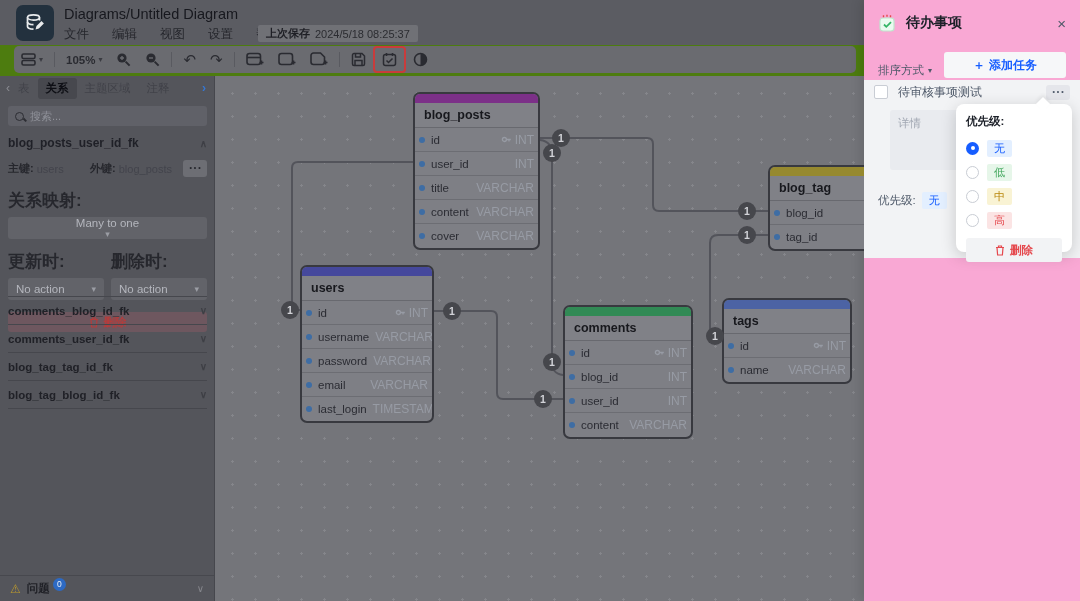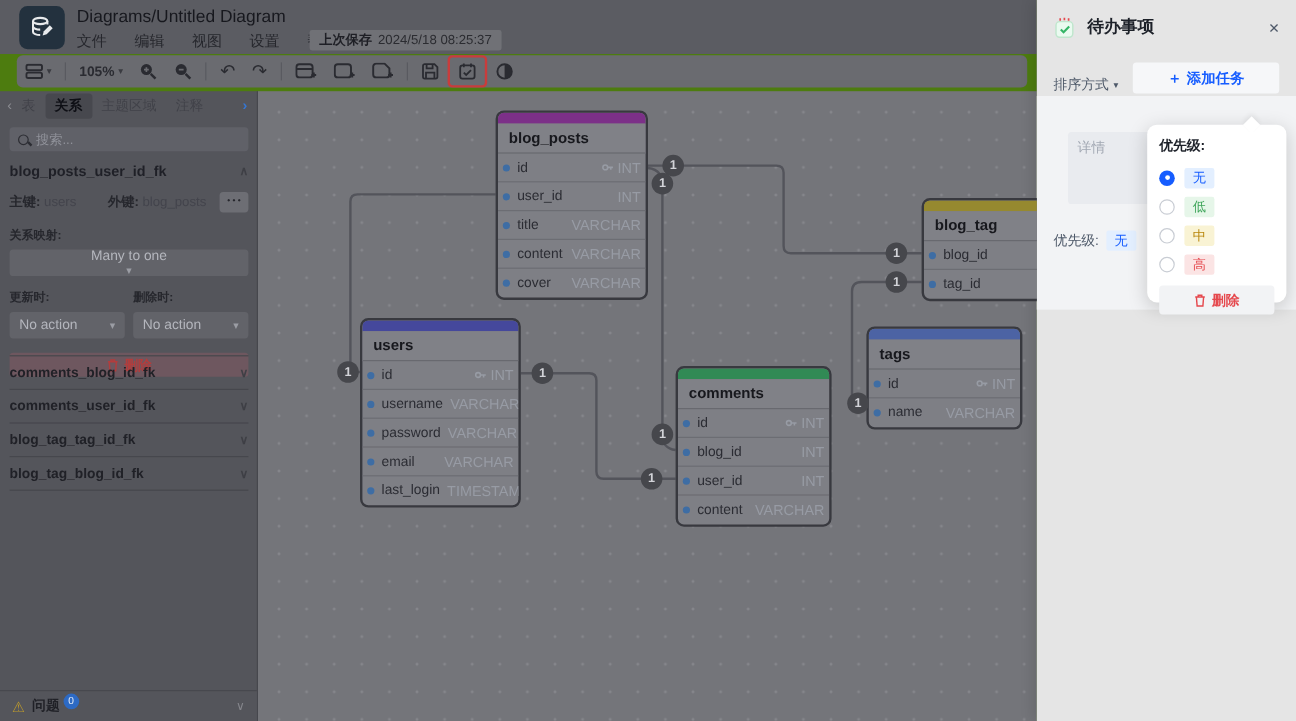--- a/index.html
+++ b/index.html
@@ -46,21 +46,21 @@
   .mag { width:9px; height:9px; border:1.5px solid #2c2d33; border-radius:50%; position:relative; }
   .mag:after { content:""; position:absolute; width:4px; height:1.5px; background:#2c2d33;
     transform:rotate(45deg); right:-4px; bottom:-1px; }
 
   .acc { position:absolute; left:8px; width:199px; }
   .acc-h { display:flex; align-items:center; justify-content:space-between; height:22px;
     font-size:12px; font-weight:bold; color:#1f2027; cursor:pointer; }
   .chev { color:#3e3f45; font-size:10px; }
   .kv { display:flex; align-items:center; font-size:11px; color:#43444c; }
   .kv b { color:#26272d; }
-  .lbl { font-size:10px; font-weight:bold; color:#26272d; }
+  .lbl { font-size:17px; font-weight:bold; color:#26272d; }
   .sel { height:22px; background:#626369; border-radius:3px; display:flex; align-items:center;
     justify-content:space-between; padding:0 8px; font-size:11.5px; color:#b4b6bd; cursor:pointer; }
   .sel .caret { color:#9b9da4; font-size:9px; }
   #more-rel { width:24px; height:17px; background:#6d6e74; border-radius:3px; color:#26272d;
     font-weight:bold; font-size:10px; line-height:13px; text-align:center; cursor:pointer; }
   #rel-del { height:20px; background:#6e575f; border-radius:3px; display:flex; align-items:center;
     justify-content:center; gap:5px; color:#b23d3d; font-size:11.5px; font-weight:bold; cursor:pointer; }
   .citem { position:absolute; left:8px; width:199px; height:28px; display:flex; align-items:center;
     justify-content:space-between; border-bottom:1px solid #46474d; font-size:11.5px; font-weight:bold;
     color:#202127; cursor:pointer; }
@@ -85,21 +85,21 @@
     font-weight:bold; color:#17181d; background:#808187; border-bottom:1px solid #68696f; }
   .frow { height:24px; display:flex; align-items:center; padding:0 4px; gap:6px;
     border-bottom:1px solid #6c6d73; font-size:11.5px; color:#2b2c33; }
   .frow:last-child { border-bottom:none; }
   .fdot { width:6px; height:6px; border-radius:50%; background:#3e6da4; flex:none; }
   .ftype { margin-left:auto; font-size:12px; color:#979ba4; display:flex; align-items:center; gap:3px; }
   .badge1 { position:absolute; z-index:3; width:18px; height:18px; border-radius:50%; background:#46474c;
     color:#d2d3d8; font-size:10.5px; font-weight:bold; line-height:18px; text-align:center; }
 
   
-  #panel { position:absolute; left:864px; top:0; width:216px; height:601px; background:#e5e5e5;
+  #panel { position:absolute; left:864px; top:0; width:216px; height:601px; background:#f9a8d4;
     box-shadow:-4px 0 10px rgba(0,0,0,0.10); }
   #p-hdr { position:absolute; left:0; top:0; width:100%; height:46px; display:flex; align-items:center;
     padding:0 14px; gap:9px; }
   #p-title { font-size:14px; font-weight:bold; color:#1d2129; }
   #p-close { margin-left:auto; font-size:15px; color:#4e5969; cursor:pointer; }
   #p-ctl { position:absolute; left:0; top:46px; width:100%; height:32px; display:flex; align-items:flex-end;
     padding:0 14px; }
   #sort { font-size:11.5px; color:#4e5969; display:flex; gap:4px; align-items:center; cursor:pointer; }
   #add-task { margin-left:auto; width:122px; height:26px; border-radius:3px; background:#f6f7f9;
     color:#165dff; font-size:12px; font-weight:bold; display:flex; align-items:center; justify-content:center;
@@ -448,21 +448,21 @@
           <span>blog_id</span>
           <span class="ftype"></span>
         </div>
       <div class="frow">
           <span class="fdot"></span>
           <span>tag_id</span>
           <span class="ftype"></span>
         </div>
     </div>
 
-    <div class="tbl" style="left:507px; top:196px; width:130px;">
+    <div class="tbl" style="left:507px; top:222px; width:130px;">
       <div class="bar" style="background:#4c63a4;"></div>
       <div class="tname">tags</div>
       <div class="frow">
         <span class="fdot"></span>
         <span>id</span>
         <span class="ftype">
             <svg width="11" height="11" viewBox="0 0 11 11">
               <circle cx="3.4" cy="5.5" r="2" fill="none" stroke="#979ba4" stroke-width="1.3"></circle>
               <path d="M5.4 5.5h4.4M8 5.5v2" stroke="#979ba4" stroke-width="1.3"></path>
             </svg>
@@ -503,20 +503,25 @@
       <span>排序方式</span>
       <span class="caret" style="color:#4e5969;">▾</span>
     </span>
     <div id="add-task">
       <span>＋</span>
       <span>添加任务</span>
     </div>
   </div>
 
   <div id="task-sec">
+    <div id="task-row">
+      <span id="task-chk"></span>
+      <span id="task-title">待审核事项测试</span>
+      <span id="task-more" style="font-size:7px; line-height:14px;">• • •</span>
+    </div>
     <div id="task-ta">详情</div>
     <div id="task-pr">
       <span>优先级:</span>
       <span class="pbadge pb-none">无</span>
     </div>
   </div>
 </div>
 
 <div id="pop-arrow"></div>
 <div id="pop">

